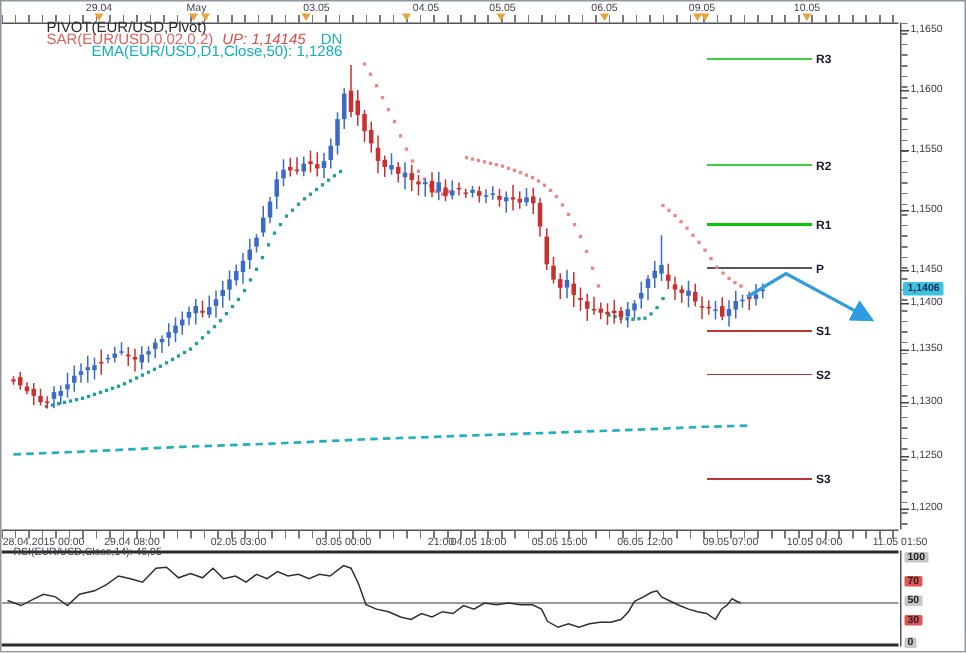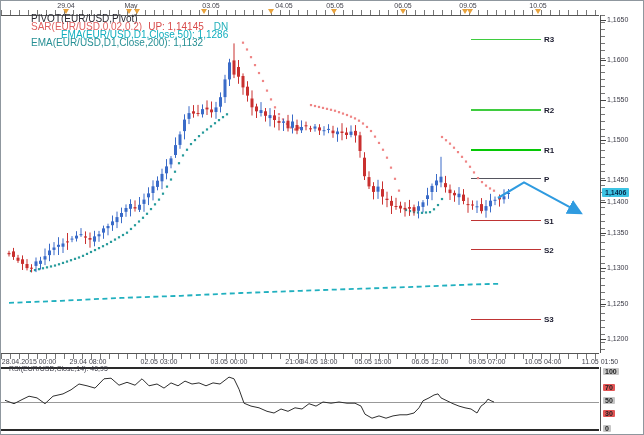--- a/index.html
+++ b/index.html
@@ -11,21 +11,21 @@
     border-bottom:1px solid #555;}
   .top-label{position:absolute;top:1px;width:40px;margin-left:-20px;text-align:center;font-size:7px;color:#44444e;white-space:nowrap;}
   .axis-marker{position:absolute;top:8px;width:0;height:0;margin-left:-3px;
     border-left:3px solid transparent;border-right:3px solid transparent;}
   
   .main-chart{position:absolute;left:0;top:0;width:598px;height:352px;}
   .main-chart svg{position:absolute;left:0;top:0;}
   .legend{position:absolute;left:8px;top:14px;font-size:10px;line-height:8px;white-space:nowrap;margin-left:22px;}
   .lg-pivot{color:#2b2b33;}
   .lg-sar{color:#e06060;}
-  .lg-sarup{color:#d84b4b;margin-left:6px;}
+  .lg-sarup{color:#d84b4b;margin-left:6px;font-style:italic;}
   .lg-sardn{color:#22b0ba;margin-left:10px;}
   .lg-ema50{color:#10aebe;text-align:right;}
   .lg-ema200{color:#268f94;}
   
   .bottom-axis{position:absolute;left:0;top:352px;width:644px;height:14px;}
   .bottom-ticks{position:absolute;left:0;top:0;width:598px;height:5px;
     background:repeating-linear-gradient(to right,#777 0 1px,transparent 1px 9px);
     border-top:1px solid #555;}
   .bottom-label{position:absolute;top:5px;width:70px;margin-left:-35px;text-align:center;font-size:7px;color:#44444e;white-space:nowrap;}
   
@@ -439,21 +439,20 @@
           <rect x="506" y="191.9" width="3" height="1.1" fill="#3a6bc8"></rect>
         </g>
       <g id="gArrow">
           <polyline points="497,197.0 523,181.4 578,211.1" fill="none" stroke="#2f9be0" stroke-width="2.2" marker-end="url(#arrowhead)"></polyline>
         </g>
     </svg>
     <div class="legend">
       <div class="lg-pivot">PIVOT(EUR/USD,Pivot)</div>
       <div><span class="lg-sar">SAR(EUR/USD,0.02,0.2)</span><span class="lg-sarup">UP: 1,14145</span><span class="lg-sardn">DN</span></div>
       <div class="lg-ema50">EMA(EUR/USD,D1,Close,50): 1,1286</div>
-      <div class="lg-ema200">EMA(EUR/USD,D1,Close,200): 1,1132</div>
     </div>
   </div>
 
   <div class="bottom-axis">
     <div class="bottom-ticks"></div>
   <div class="bottom-label" style="left: 28px;">28.04.2015 00:00</div>
       <div class="bottom-label" style="left: 87px;">29.04 08:00</div>
       <div class="bottom-label" style="left: 158px;">02.05 03:00</div>
       <div class="bottom-label" style="left: 228px;">03.05 00:00</div>
       <div class="bottom-label" style="left: 293px;">21:00</div>

